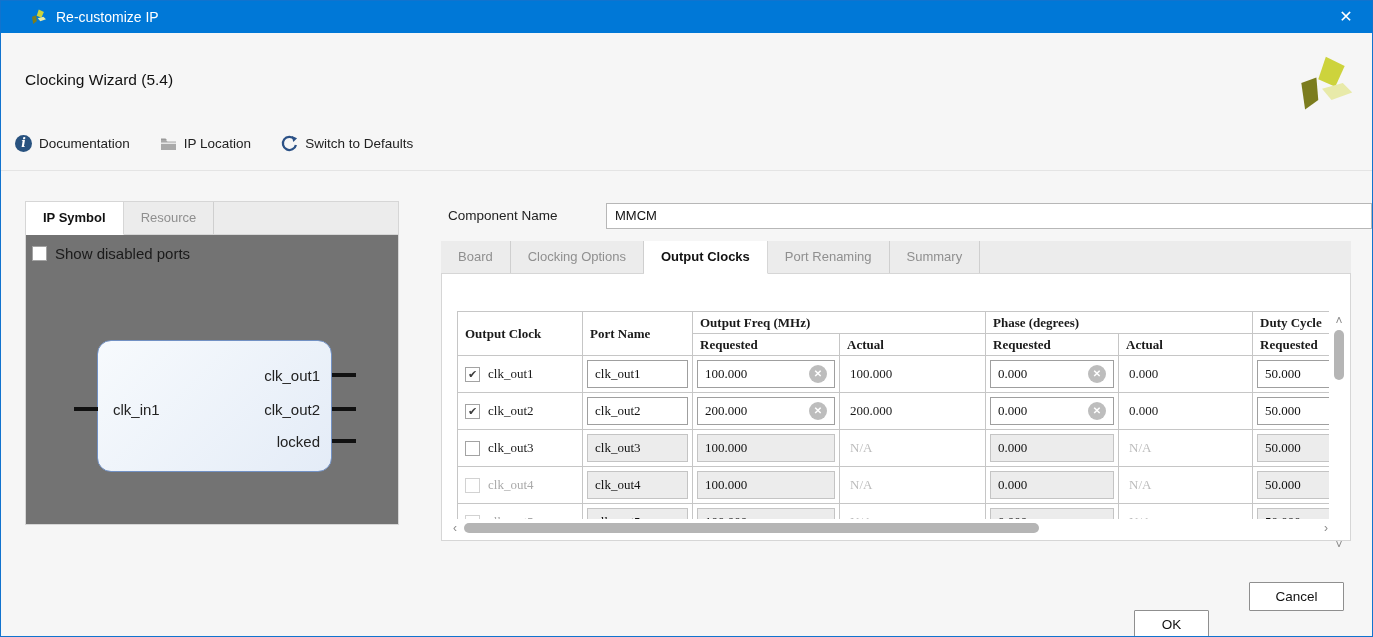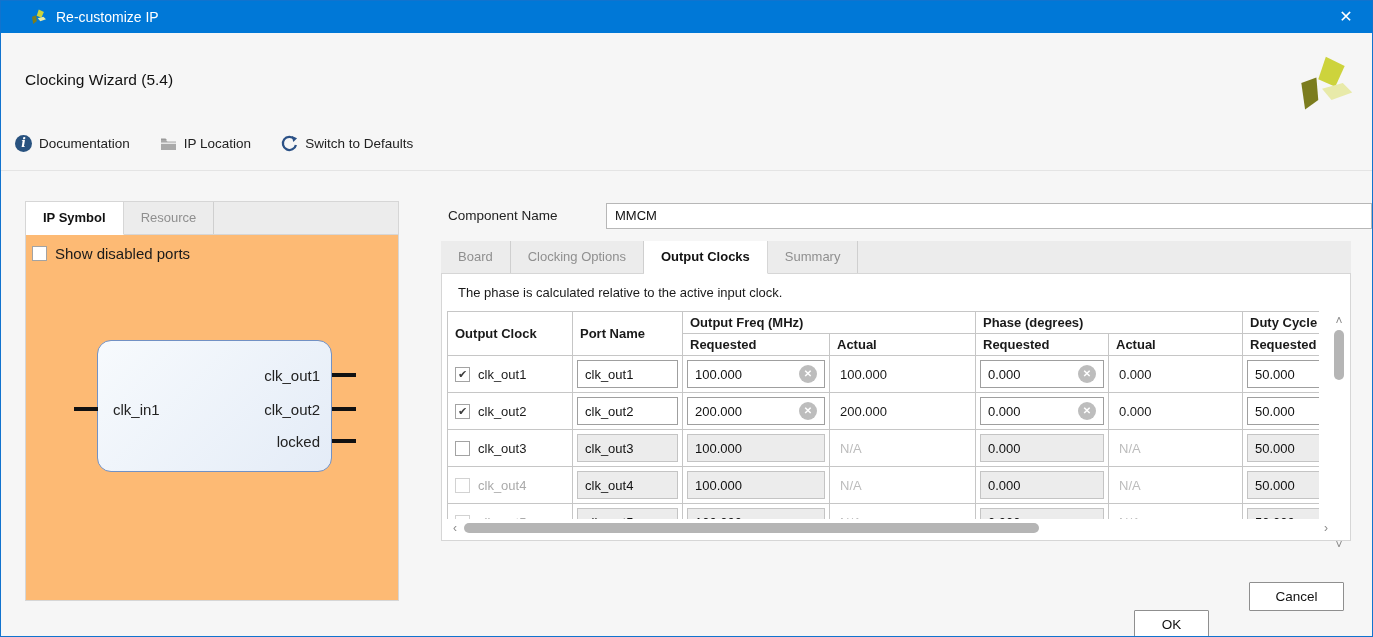--- a/index.html
+++ b/index.html
@@ -21,37 +21,37 @@
   .logo { position:absolute; right:16px; top:50px; }
   .toolbar { position:absolute; left:14px; top:134px; display:flex; gap:30px; align-items:center; font-size:13.5px; color:#222; }
   .tool-item { display:flex; align-items:center; gap:7px; cursor:pointer; }
   .info-ic { width:17px; height:17px; border-radius:50%; background:#28527f; color:#fff; font-family:"DejaVu Serif",serif; font-style:italic; font-weight:bold; font-size:12px; text-align:center; line-height:17px; }
   .hdr-divider { position:absolute; left:0; right:0; top:169px; border-top:1px solid #e4e4e4; }
   
   .tabstrip { display:flex; background:#ececec; border-bottom:1px solid #d6d6d6; height:33px; font-size:13px; }
   .tab { padding:0 17px; line-height:32px; color:#8f8f8f; border-right:1px solid #cfcfcf; cursor:pointer; white-space:nowrap; }
   .tab.active { background:#fff; color:#111; font-weight:bold; border-right:1px solid #d6d6d6; border-bottom:1px solid #fff; margin-bottom:-1px; }
   
-  .left-panel { position:absolute; left:24px; top:200px; width:374px; height:400px; border:1px solid #d6d6d6; background:#fdba74; }
+  .left-panel { position:absolute; left:24px; top:200px; width:374px; height:324px; border:1px solid #d6d6d6; background:#737373; }
   .cb-row { display:flex; align-items:center; gap:8px; padding:10px 6px; font-size:15px; }
   .cb { width:15px; height:15px; border:1px solid #a3a3a3; background:#fff; display:inline-flex; align-items:center; justify-content:center; font-size:11px; color:#3c3c3c; flex:none; cursor:pointer; }
   .cb.light { border-color:#d2d2d2; }
   .symbol-area { position:absolute; left:0; top:33px; right:0; bottom:0; }
   .ip-block { position:absolute; left:71px; top:105px; width:235px; height:132px; border:1.5px solid #7291c4; border-radius:14px;
               background:linear-gradient(135deg,#f7fafd 0%,#e4ecf7 100%); }
   .port-label { position:absolute; font-size:15px; color:#222; }
   .stub { position:absolute; width:24px; height:4px; background:#111; }
   
   .comp-label { position:absolute; left:447px; top:207px; font-size:13.5px; color:#222; }
   .comp-field { position:absolute; left:577px; top:202px; width:766px; height:26px; background:#fff; border:1px solid #b7b7b7; font-size:13px; line-height:24px; padding:0 8px; color:#111;margin-left:28px; }
   
   .right-panel { position:absolute; left:440px; top:240px; width:910px; height:300px; }
   .rp-content { position:absolute; left:0; right:0; top:33px; bottom:0; background:#fff; border:1px solid #d6d6d6; border-top:none; }
   .note { position:absolute; left:16px; top:11px; font-size:13px; color:#1a1a1a; }
-  .tbl-viewport { position:absolute; left:5px; top:37px; width:872px; height:208px; overflow:hidden; }
+  .tbl-viewport { position:absolute; left:15px; top:37px; width:872px; height:208px; overflow:hidden;font-family:Liberation Serif, serif; }
   table { border-collapse:collapse; table-layout:fixed; width:925px; font-size:13px; }
   th, td { border:1px solid #c6c6c6; padding:0; }
   th { font-weight:bold; text-align:left; padding:2px 7px; height:22px; background:#fff; }
   td { height:37px; }
   .cell-name { display:flex; align-items:center; gap:8px; padding-left:7px; }
   .row-label { color:#1a1a1a; }
   .row-label.dim { color:#aaaaaa; }
   .field { height:28px; border:1px solid #9f9f9f; background:#fff; display:flex; align-items:center; justify-content:space-between; margin:0 4px; padding:0 7px; font-size:13px; color:#111; }
   .field.dim { background:#ececec; border-color:#c4c4c4; }
   .clear-btn { width:18px; height:18px; border-radius:50%; background:#bdbdbd; color:#fff; font-size:10px; font-weight:bold; text-align:center; line-height:18px; cursor:pointer; flex:none; }
@@ -136,24 +136,24 @@
 </div>
 
 <span class="comp-label">Component Name</span>
 <div class="comp-field">MMCM</div>
 
 <div class="right-panel">
   <div class="tabstrip">
     <span class="tab">Board</span>
     <span class="tab">Clocking Options</span>
     <span class="tab active">Output Clocks</span>
+    <span class="tab">Port Renaming</span>
     <span class="tab">Summary</span>
   </div>
   <div class="rp-content">
-    <div class="note">The phase is calculated relative to the active input clock.</div>
 
     <div class="tbl-viewport">
       <table>
         <colgroup>
           <col style="width:125px">
             <col style="width:110px">
             <col style="width:147px">
             <col style="width:146px">
           <col style="width:133px">
             <col style="width:134px">

